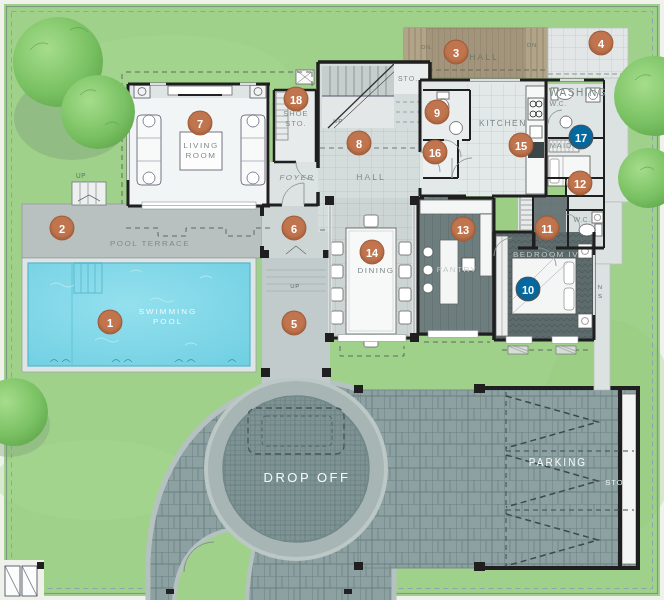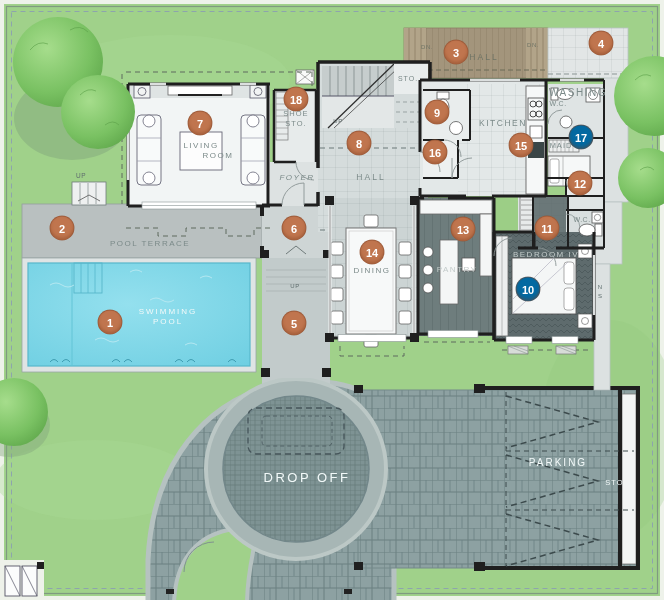--- a/index.html
+++ b/index.html
@@ -420,33 +420,33 @@
       <div class="marker" style="left: 521px; top: 145px; background: rgb(192, 117, 78);">15</div>
       <div class="marker" style="left: 435px; top: 152px; background: rgb(192, 117, 78);">16</div>
       <div class="marker" style="left: 581px; top: 137px; background: #0369a1;">17</div>
       <div class="marker" style="left: 296px; top: 99px; background: rgb(192, 117, 78);">18</div>
       <div class="plabel lbl-white" style="left: 168px; top: 312px; font-size: 8px; letter-spacing: 2px;">SWIMMING</div>
       <div class="plabel lbl-white" style="left: 168px; top: 322px; font-size: 8px; letter-spacing: 2px;">POOL</div>
       <div class="plabel" style="left: 150px; top: 244px; font-size: 8px; letter-spacing: 1.5px;">POOL TERRACE</div>
       <div class="plabel lbl-dn" style="left: 484px; top: 57px; font-size: 8.5px; letter-spacing: 2px;">HALL</div>
       <div class="plabel" style="left: 578px; top: 57px; font-size: 10px; letter-spacing: 1.5px; margin-top: 36px;">WASHING</div>
       <div class="plabel" style="left: 201px; top: 146px; font-size: 8px; letter-spacing: 1.5px;">LIVING</div>
-      <div class="plabel" style="left: 201px; top: 156px; font-size: 8px; letter-spacing: 1.5px; margin-left: 17px;">ROOM</div>
+      <div class="plabel" style="left: 201px; top: 156px; font-size: 8px; letter-spacing: 1.5px;">ROOM</div>
       <div class="plabel" style="left: 296px; top: 114px; font-size: 7.5px; letter-spacing: 1px;">SHOE</div>
       <div class="plabel" style="left: 296px; top: 124px; font-size: 7.5px; letter-spacing: 1px;">STO.</div>
       <div class="plabel" style="left: 297px; top: 178px; font-size: 8px; letter-spacing: 1.5px; font-style: italic;">FOYER</div>
       <div class="plabel" style="left: 371px; top: 177px; font-size: 8.5px; letter-spacing: 2px;">HALL</div>
       <div class="plabel" style="left: 408px; top: 78px; font-size: 7px; letter-spacing: 1px;">STO.</div>
       <div class="plabel" style="left: 503px; top: 123px; font-size: 8.5px; letter-spacing: 1.5px;">KITCHEN</div>
       <div class="plabel" style="left: 558px; top: 103px; font-size: 7px; letter-spacing: 0.5px;">W.C.</div>
       <div class="plabel" style="left: 561px; top: 146px; font-size: 7.5px; letter-spacing: 1px;">MAID</div>
       <div class="plabel" style="left: 582px; top: 219px; font-size: 7px; letter-spacing: 0.5px;">W.C.</div>
       <div class="plabel lbl-light" style="left: 546px; top: 255px; font-size: 8px; letter-spacing: 1.5px;">BEDROOM IV</div>
       <div class="plabel lbl-light" style="left: 457px; top: 270px; font-size: 8px; letter-spacing: 1.5px;">PANTRY</div>
-      <div class="plabel" style="left: 372px; top: 271px; font-size: 8px; letter-spacing: 1.5px;">DINING</div>
+      <div class="plabel" style="left: 372px; top: 271px; font-size: 8px; letter-spacing: 1.5px; padding-left: 8px;">DINING</div>
       <div class="plabel lbl-white" style="left: 296px; top: 477px; font-size: 13px; letter-spacing: 2.5px; margin-left: 11px;">DROP OFF</div>
       <div class="plabel lbl-white" style="left: 558px; top: 463px; font-size: 10px; letter-spacing: 2px;">PARKING</div>
       <div class="plabel lbl-white" style="left: 616px; top: 483px; font-size: 7.5px; letter-spacing: 1px;">STO.</div>
       <div class="plabel lbl-dn" style="left: 427px; top: 47px; font-size: 6px; letter-spacing: 0.5px;">DN.</div>
       <div class="plabel lbl-dn" style="left: 533px; top: 45px; font-size: 6px; letter-spacing: 0.5px;">DN.</div>
       <div class="plabel lbl-sm" style="left: 81px; top: 176px; font-size: 6.5px; letter-spacing: 0.5px;">UP</div>
       <div class="plabel lbl-sm" style="left: 295px; top: 286px; font-size: 6px; letter-spacing: 0.5px;">UP</div>
       <div class="plabel lbl-sm" style="left: 338px; top: 121px; font-size: 6px; letter-spacing: 0.5px;">UP</div>
       <div class="plabel lbl-sm" style="left: 600px; top: 287px; font-size: 6px; letter-spacing: 0px;">N</div>
       <div class="plabel lbl-sm" style="left: 600px; top: 296px; font-size: 6px; letter-spacing: 0px;">S</div>

